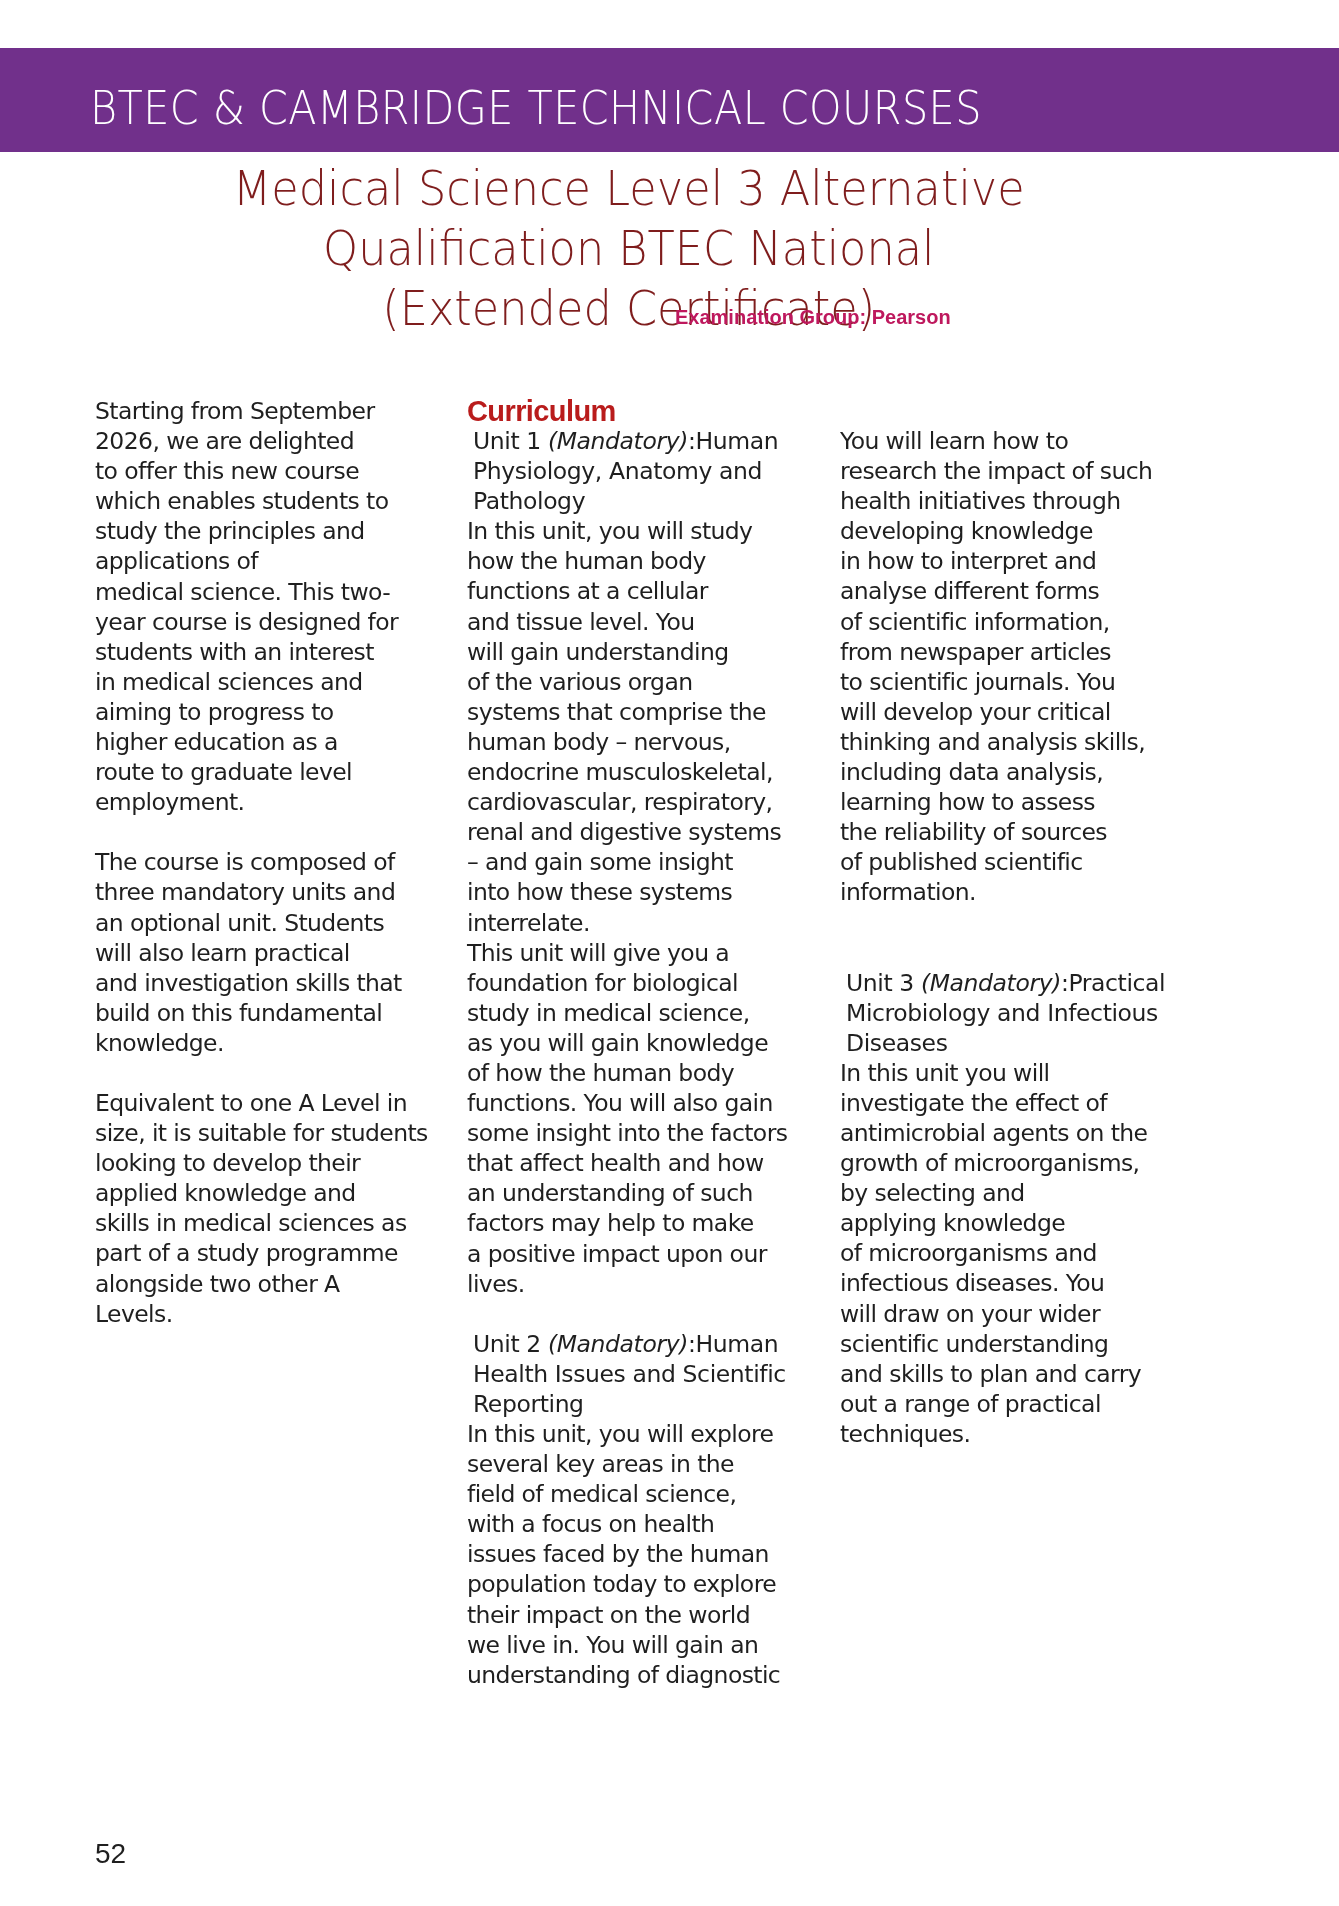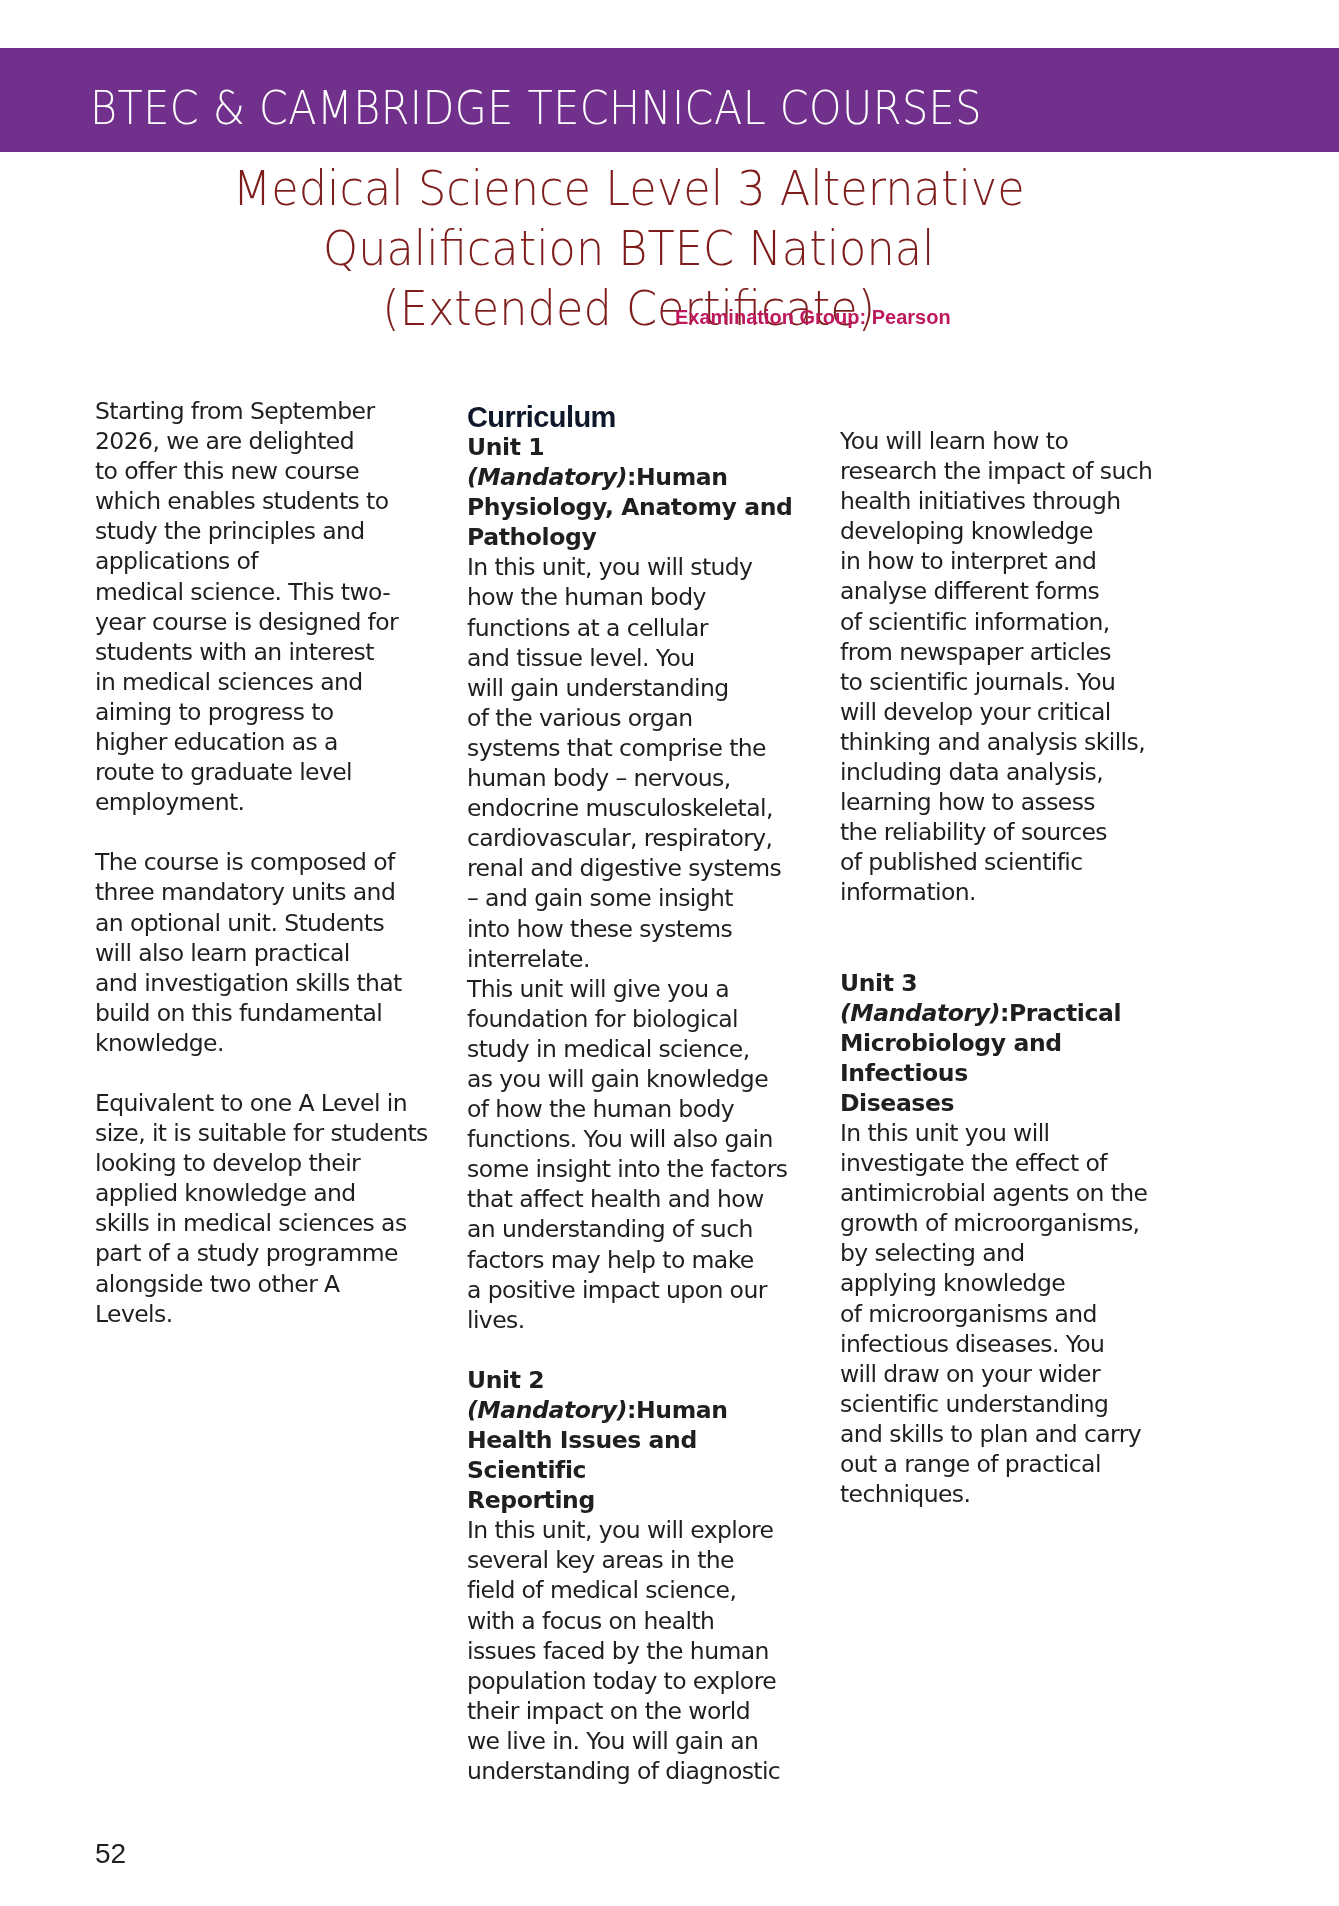--- a/index.html
+++ b/index.html
@@ -35,23 +35,23 @@
       color: #1f1f1f; letter-spacing: -0.6px;
     }
     .col p { margin: 0; white-space: pre-line; }
     .col1 { left: 95px; width: 340px; }
     .col2 { left: 467px; width: 345px; }
     .col3 { left: 840px; width: 350px; }
     .gap { height: 30px; }
     .gap-lg { height: 60px; }
     .curriculum {
       font-family: "Liberation Sans", sans-serif; font-weight: bold;
-      color: #0f172a; font-size: 29px; line-height: 30px; margin: 6px 0 0 0;
+      color: #b91c1c; font-size: 29px; line-height: 30px; margin: 0 0 0 0;
     }
-    .unit-heading { font-weight: bold; white-space: pre-line; letter-spacing: -0.4px; }
+    .unit-heading { font-weight: normal; white-space: pre-line; letter-spacing: -0.4px; margin-left: 6px; }
     .unit-heading em { font-style: italic; }
     .page-number {
       position: absolute; left: 95px; top: 1838px;
       font-family: "Liberation Sans", sans-serif; font-size: 28px; color: #1f1f1f;
     }
   </style>
 </head>
 <body>
 
 <div class="banner">

